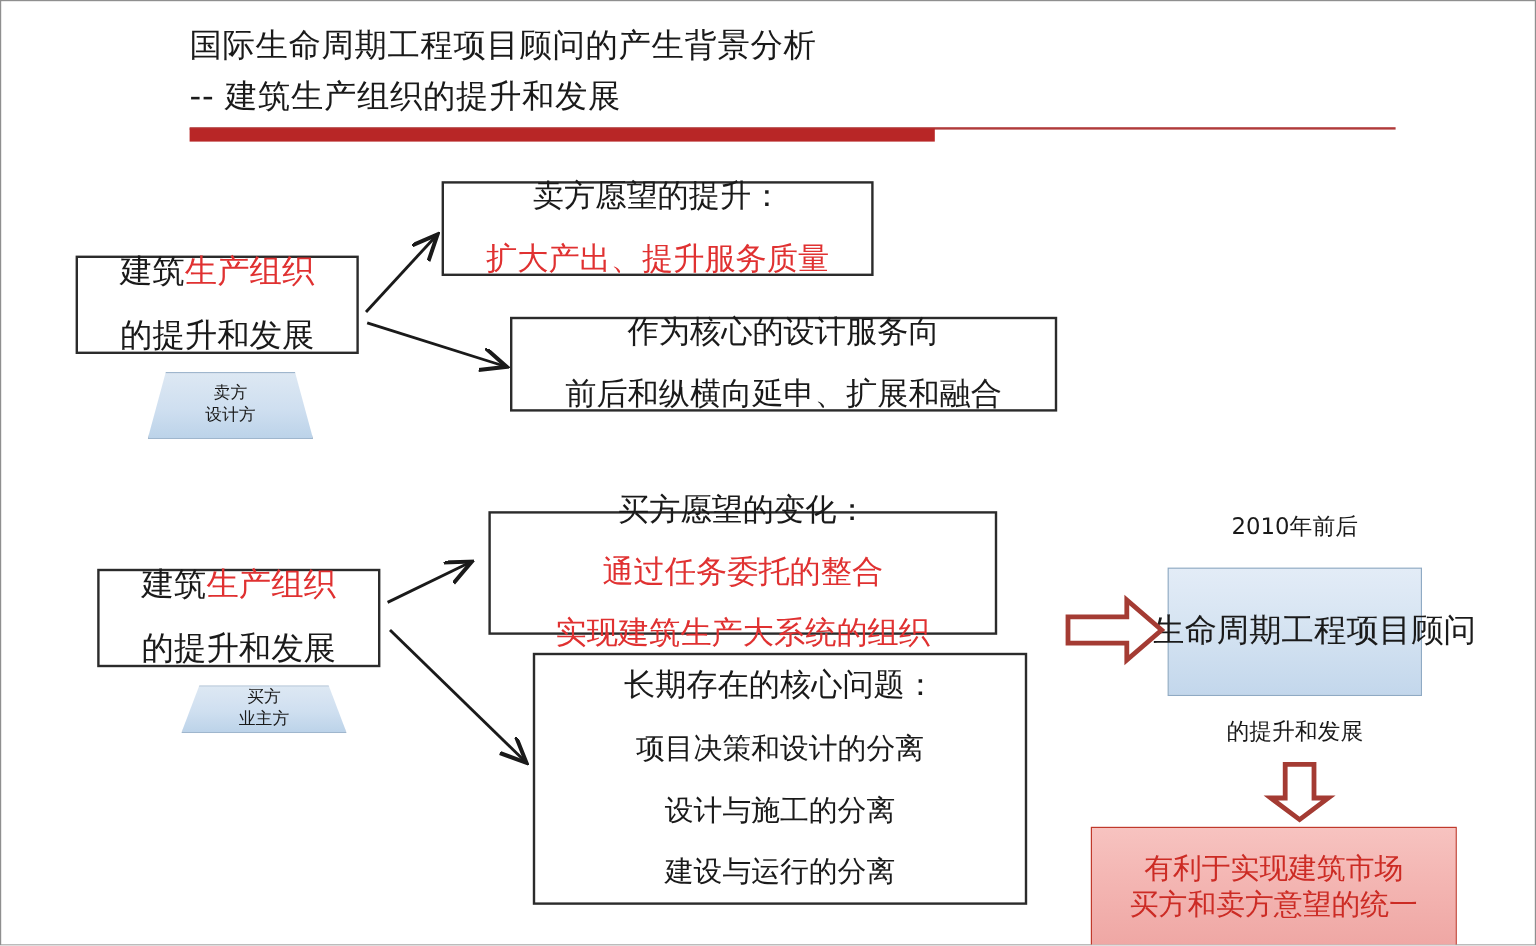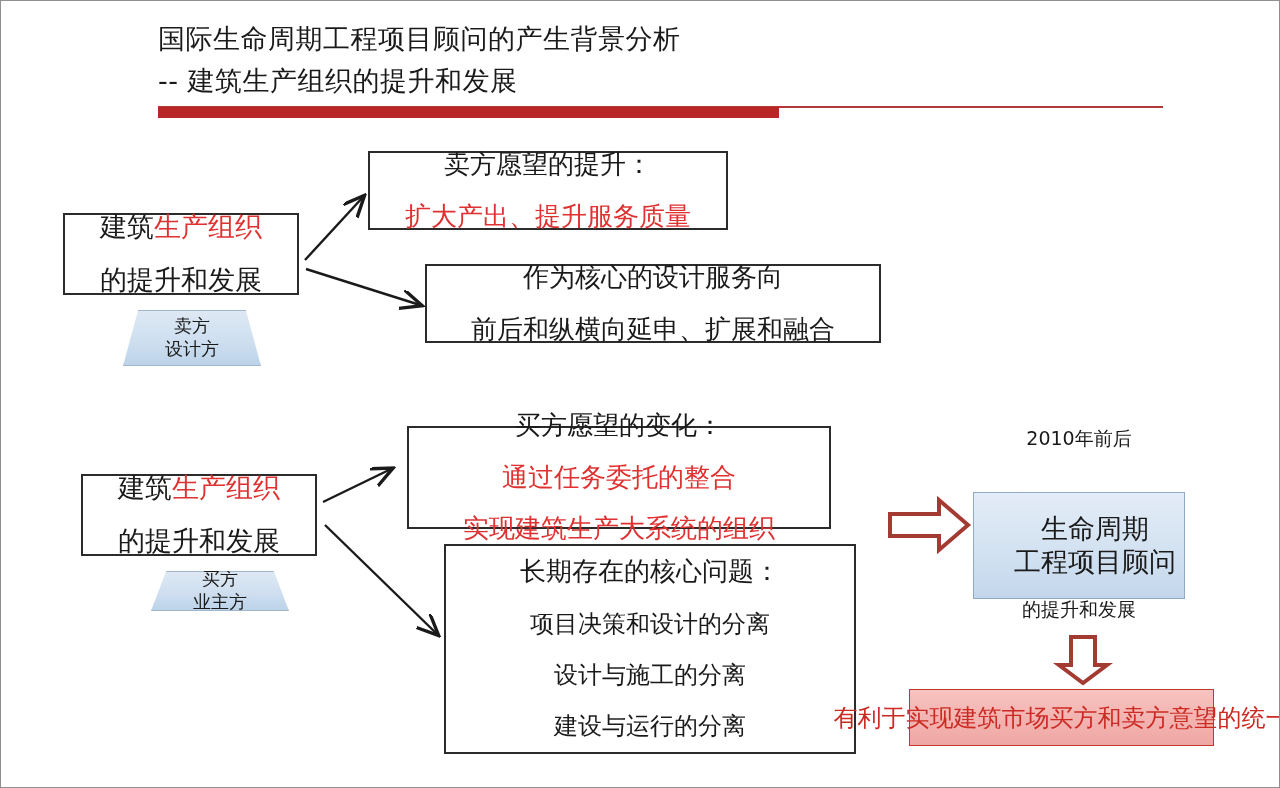--- a/index.html
+++ b/index.html
@@ -75,64 +75,64 @@
   #box-core-problem .ln.big{font-size:26px;}
 
   
   .trap{
     position:absolute;
     display:flex;
     flex-direction:column;
     align-items:center;
     justify-content:center;
     text-align:center;
-    font-size:18px;
+    font-size:14px;
     line-height:1.26;
     color:#1a1a1a;
     background:linear-gradient(180deg,#dde8f3 0%,#cfdff0 55%,#bcd3e9 100%);
     border:1px solid #9fb6cd;
     box-sizing:border-box;
     clip-path:polygon(11% 0%, 89% 0%, 100% 100%, 0% 100%);
   }
   #trap-seller{left:122px; top:309px; width:138px; height:56px;}
   #trap-buyer{left:150px; top:570px; width:138px; height:40px;}
   .trap .ln{white-space:nowrap;}
 
   
   #box-lifecycle{
     position:absolute;
-    left:972px; top:491px; width:212px; height:107px;
+    left:972px; top:472px; width:212px; height:107px;
     box-sizing:border-box;
     border:1px solid #8faac4;
     background:linear-gradient(180deg,#e3ecf7 0%,#d6e4f2 45%,#c3d7ec 100%);
-    display:flex; flex-direction:column;
+    display:flex; 
     align-items:center; justify-content:center;
     text-align:center; font-size:27px; line-height:1.22;
     color:#1a1a1a;
     padding-left:32px;
   }
   #box-lifecycle .ln{white-space:nowrap;}
   .cap{
     position:absolute;
     text-align:center;
     font-size:19px;
     color:#1a1a1a;
     white-space:nowrap;
   }
   #cap-year{left:972px; top:425px; width:212px;}
   #cap-consult{left:952px; top:596px; width:252px;}
 
   
   #box-conclusion{
     position:absolute;
-    left:908px; top:688px; width:305px; height:57px;
+    left:908px; top:688px; width:305px; height:100px;
     box-sizing:border-box;
     border:1px solid #c0392b;
     background:linear-gradient(180deg,#f7c3c0 0%,#f4b7b4 40%,#efa7a4 100%);
-    display:flex; 
+    display:flex; flex-direction:column;
     align-items:center; justify-content:center;
     text-align:center; font-size:24px; line-height:1.25;
     color:#cc2b24;
   }
   #box-conclusion .ln{white-space:nowrap;}
 
   
   #arrows{
     position:absolute; left:0; top:0;
     width:1280px; height:788px;

